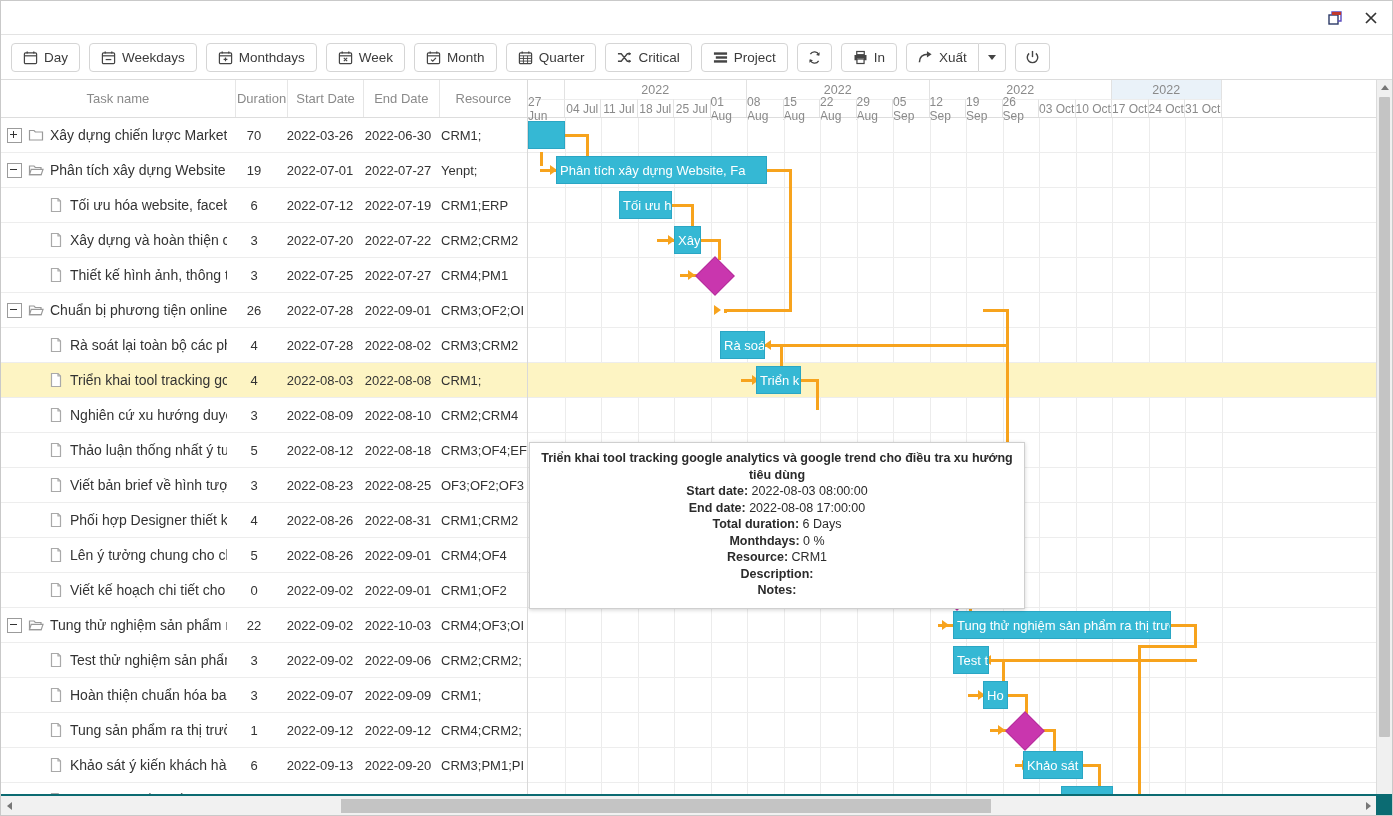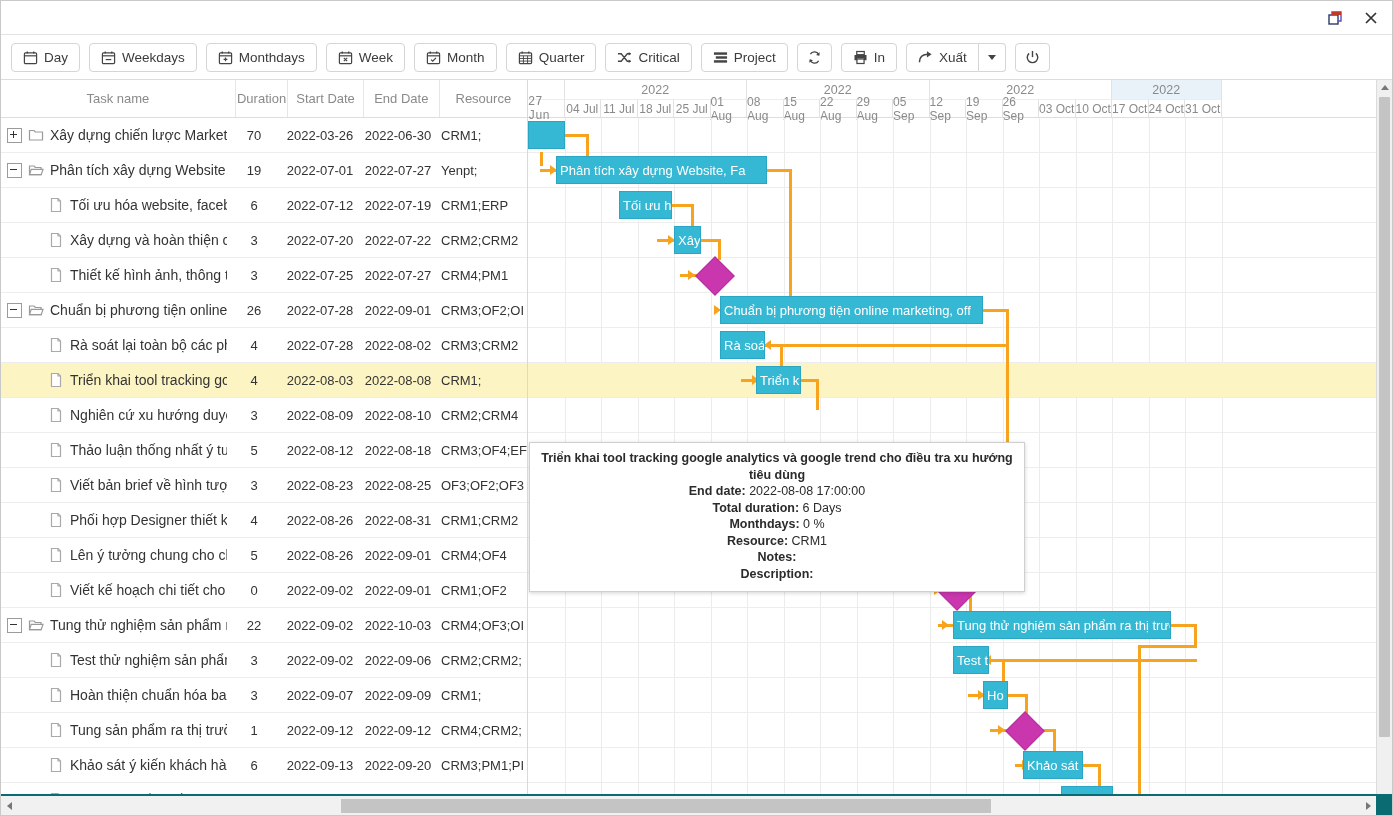--- a/index.html
+++ b/index.html
@@ -539,21 +539,21 @@
         </div>
     </div>
 
     <div class="chart">
       <div class="tl-head" id="tl-head">
           <div class="tl-year" style="left: 0px; width: 36.5px;"></div>
           <div class="tl-year" style="left: 36.5px; width: 182.5px;">2022</div>
           <div class="tl-year" style="left: 219px; width: 182.5px;">2022</div>
           <div class="tl-year" style="left: 401.5px; width: 182.5px;">2022</div>
           <div class="tl-year" style="left: 584px; width: 109.5px; background: rgb(234, 242, 249);">2022</div>
-          <div class="tl-week" style="left: 0px; width: 36.5px; font-family: Liberation Mono, monospace;">27 Jun</div>
+          <div class="tl-week" style="left: 0px; width: 36.5px;">27 Jun</div>
           <div class="tl-week" style="left: 36.5px; width: 36.5px;">04 Jul</div>
           <div class="tl-week" style="left: 73px; width: 36.5px;">11 Jul</div>
           <div class="tl-week" style="left: 109.5px; width: 36.5px;">18 Jul</div>
           <div class="tl-week" style="left: 146px; width: 36.5px;">25 Jul</div>
           <div class="tl-week" style="left: 182.5px; width: 36.5px;">01 Aug</div>
           <div class="tl-week" style="left: 219px; width: 36.5px;">08 Aug</div>
           <div class="tl-week" style="left: 255.5px; width: 36.5px;">15 Aug</div>
           <div class="tl-week" style="left: 292px; width: 36.5px;">22 Aug</div>
           <div class="tl-week" style="left: 328.5px; width: 36.5px;">29 Aug</div>
           <div class="tl-week" style="left: 365px; width: 36.5px;">05 Sep</div>
@@ -665,42 +665,42 @@
           <div class="lnk" style="left: 525px; top: 611px; width: 3px; height: 22px; background: rgb(247, 163, 29);"></div>
           <div class="lnk" style="left: 487px; top: 646px; width: 41px; height: 3px; background: rgb(247, 163, 29);"></div>
           <div class="arrow r" style="left: 494px; top: 642px;"></div>
           <div class="lnk" style="left: 555px; top: 646px; width: 18px; height: 3px; background: rgb(247, 163, 29);"></div>
           <div class="lnk" style="left: 570px; top: 646px; width: 3px; height: 22px; background: rgb(247, 163, 29);"></div>
           <div class="bar" style="left: 0px; top: 3px; width: 37px;"></div>
           <div class="bar" style="left: 28px; top: 38px; width: 211px;">Phân tích xây dựng Website, Fa</div>
           <div class="bar" style="left: 91px; top: 73px; width: 53px;">Tối ưu hóa</div>
           <div class="bar" style="left: 146px; top: 108px; width: 27px;">Xây</div>
           <div class="ms" style="left: 173px; top: 144px;"></div>
-          <div class="bar" style="left: 192px; top: 178px; width: 263px;">Chuẩn bị phương tiện online marketing, off</div>
           <div class="bar" style="left: 192px; top: 213px; width: 45px;">Rà soát</div>
           <div class="bar" style="left: 228px; top: 248px; width: 45px;">Triển k</div>
           <div class="bar" style="left: 378px; top: 423px; width: 52px;">Lên ý tư</div>
           <div class="ms" style="left: 415px; top: 459px;"></div>
           <div class="bar" style="left: 425px; top: 493px; width: 218px;">Tung thử nghiệm sản phẩm ra thị trườ</div>
           <div class="bar" style="left: 425px; top: 528px; width: 36px;">Test t</div>
           <div class="bar" style="left: 455px; top: 563px; width: 25px;">Ho</div>
           <div class="ms" style="left: 483px; top: 599px;"></div>
           <div class="bar" style="left: 495px; top: 633px; width: 60px;">Khảo sát</div>
           <div class="bar" style="left: 533px; top: 668px; width: 52px;">Hoàn t</div>
         </div>
 
       <div class="tooltip" style="left:1px;top:362px;width:474px;text-align:center;">
         <div class="tt-title">Triển khai tool tracking google analytics và google trend cho điều tra xu hướng tiêu dùng</div>
         <div id="tt-lines">
+            <div class="tt-row"><b>Start date:</b> <span>2022-08-03 08:00:00</span></div>
             <div class="tt-row"><b>End date:</b> <span>2022-08-08 17:00:00</span></div>
             <div class="tt-row"><b>Total duration:</b> <span>6 Days</span></div>
             <div class="tt-row"><b>Monthdays:</b> <span>0 %</span></div>
             <div class="tt-row"><b>Resource:</b> <span>CRM1</span></div>
+            <div class="tt-row"><b>Description:</b> <span></span></div>
             <div class="tt-row"><b>Notes:</b> <span></span></div>
-            <div class="tt-row"><b>Description:</b> <span></span></div>
           </div>
       </div>
     </div>
   </div>
 
   <div class="vscroll">
     <div class="vsb-up">
         <span class="tri tri-u"></span>
       </div>
     <div class="vthumb"></div>

